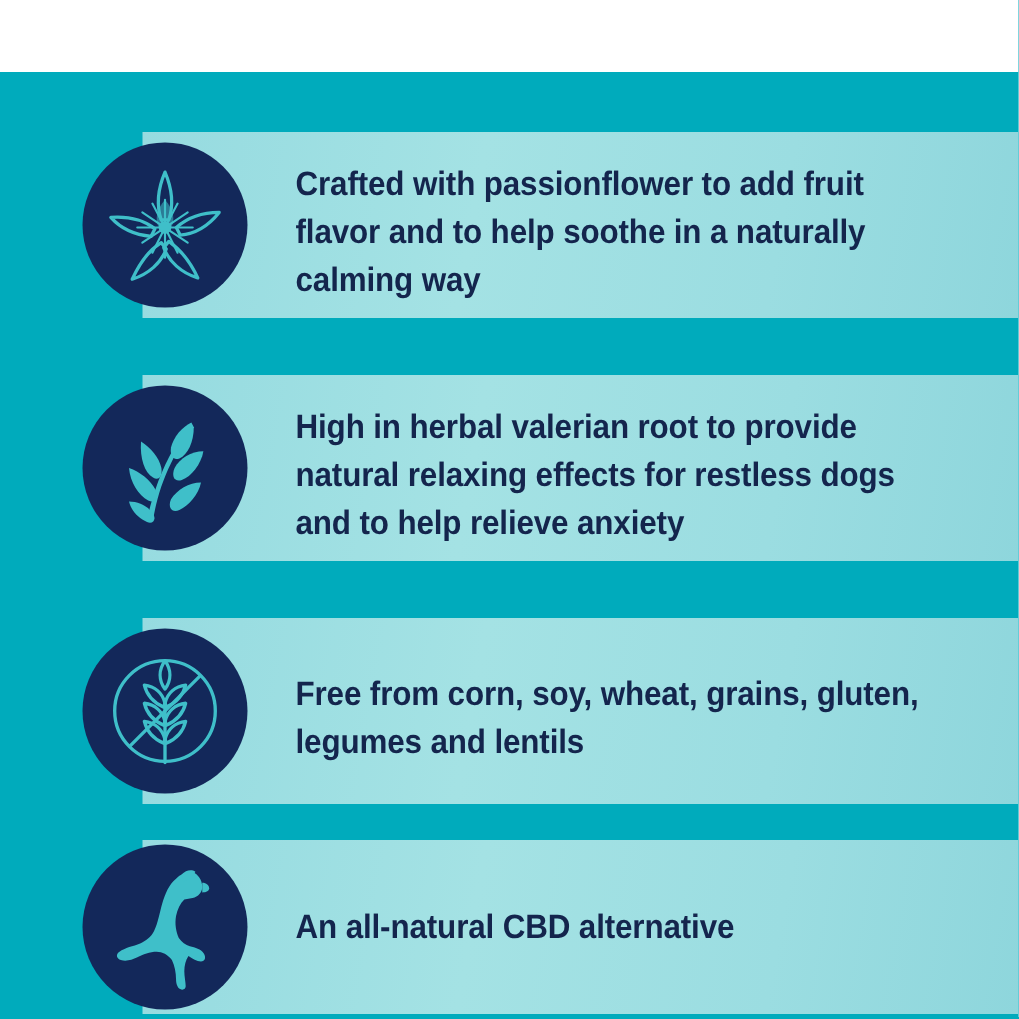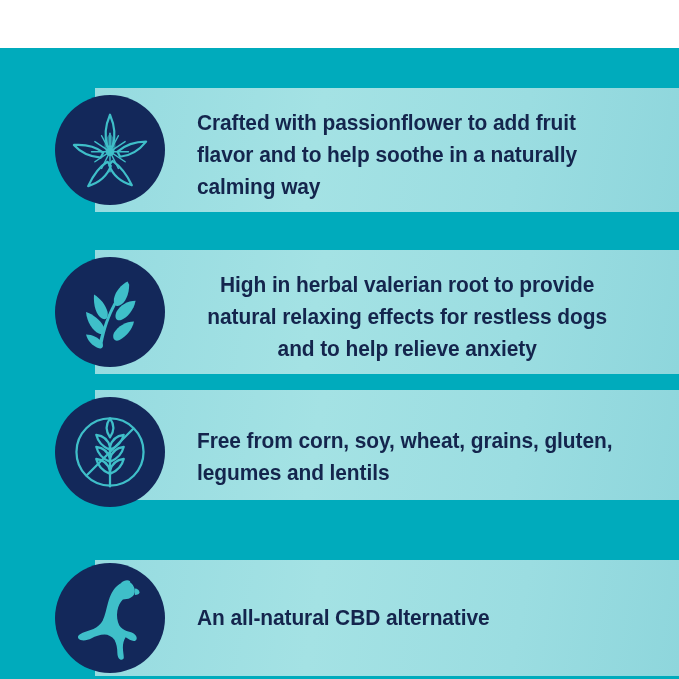--- a/index.html
+++ b/index.html
@@ -62,25 +62,25 @@
     transform: scaleX(0.93);
     transform-origin: left center;
     white-space: pre-line;
   }
 
   
   #row-0 { top: 40px;  height: 124px; }
   #row-0 .icon-badge { top: 7px; }
   #row-0 .row-text { top: 19px; }
 
-  #row-1 { top: 202px; height: 124px; text-align: center; }
+  #row-1 { top: 202px; height: 124px; }
   #row-1 .icon-badge { top: 7px; }
   #row-1 .row-text { top: 19px; }
 
-  #row-2 { top: 342px; height: 110px; }
+  #row-2 { top: 364px; height: 124px; }
   #row-2 .icon-badge { top: 7px; }
   #row-2 .row-text { top: 35px; }
 
   #row-3 { top: 512px; height: 116px; }
   #row-3 .icon-badge { top: 3px; }
   #row-3 .row-text { top: 42px; }
 </style>
 </head>
 <body>
 

